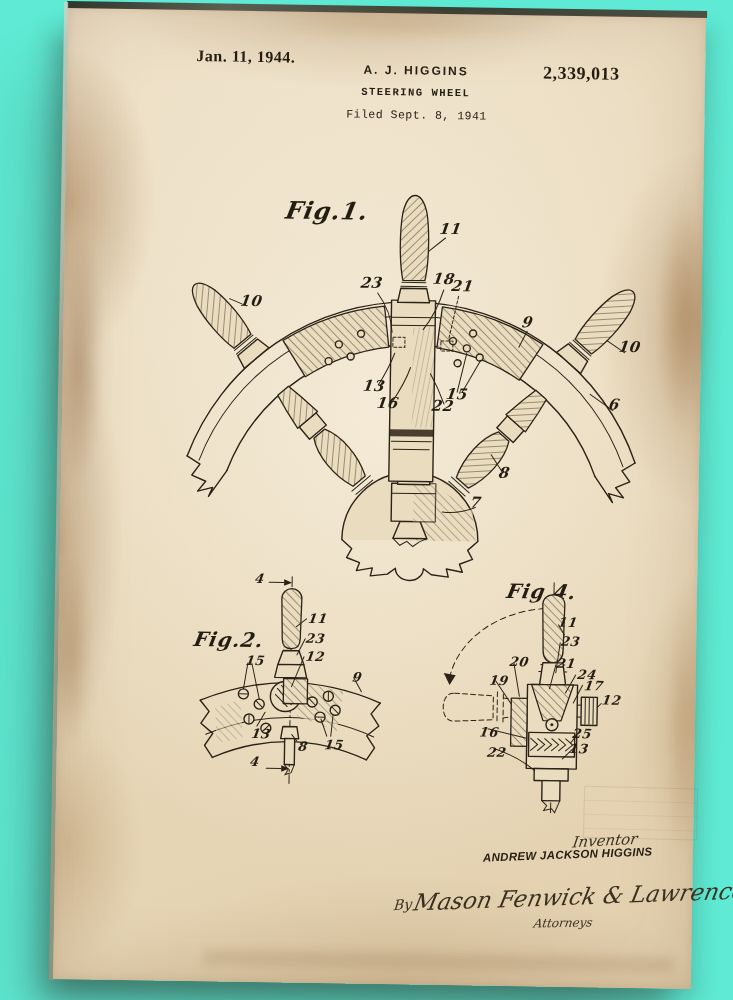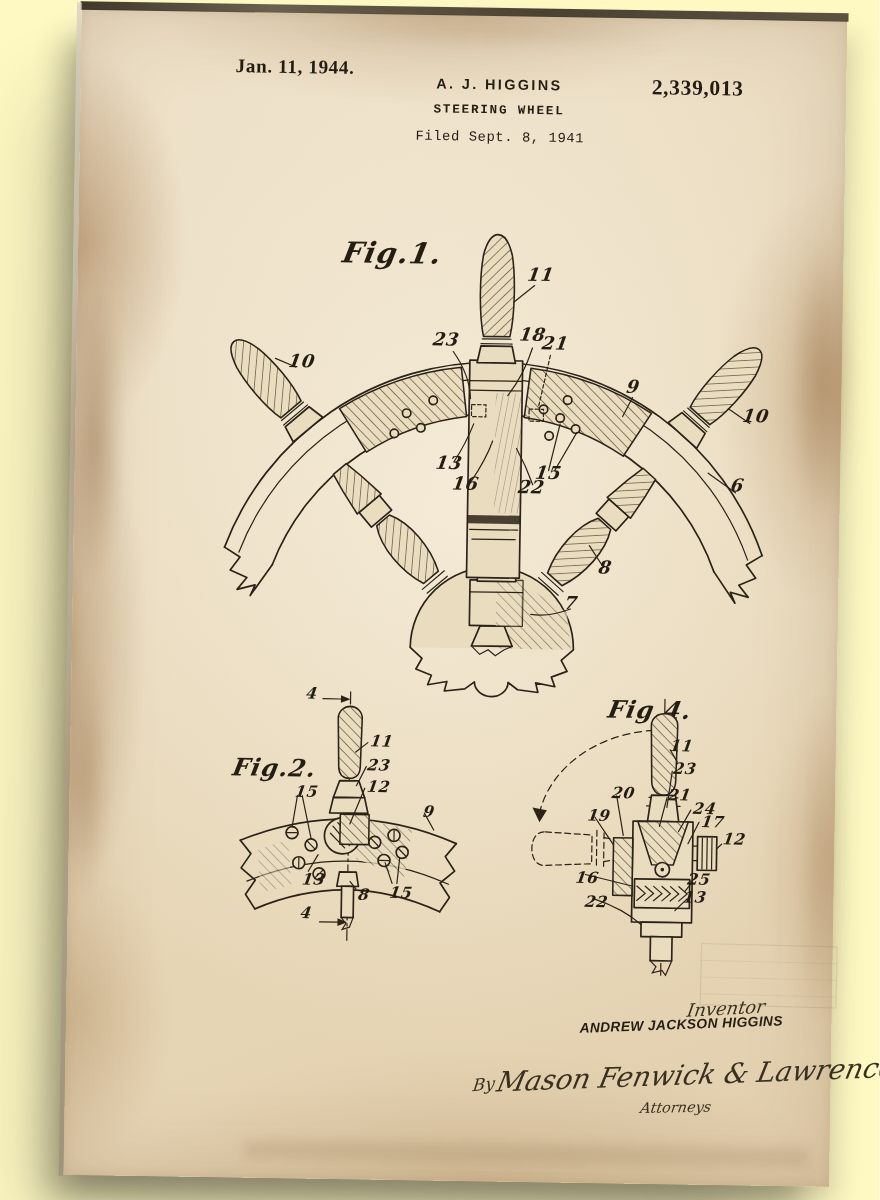--- a/index.html
+++ b/index.html
@@ -1,18 +1,18 @@
 <!DOCTYPE html>
 <html><head>
 <meta charset="utf-8">
 <style>
   html,body{margin:0;padding:0;}
   body{width:733px;height:1000px;overflow:hidden;background:#ffffff;
        font-family:"Liberation Serif",serif;}
-  .scene{position:relative;width:733px;height:1000px;background:#fef9c3;}
+  .scene{position:relative;width:733px;height:1000px;background:#5eead4;}
   .paper{
     position:absolute;left:62px;top:12px;width:638px;height:972px;
     transform:rotate(0.9deg);transform-origin:50% 40%;
     background:
       radial-gradient(120px 220px ellipse at 1% 20%, rgba(146,96,48,.38), rgba(146,96,48,0) 70%),
       radial-gradient(90px 300px ellipse at 0% 55%, rgba(140,92,46,.30), rgba(140,92,46,0) 70%),
       radial-gradient(110px 170px ellipse at 2% 86%, rgba(150,100,50,.22), rgba(150,100,50,0) 70%),
       radial-gradient(150px 260px ellipse at 100% 32%, rgba(151,103,53,.32), rgba(151,103,53,0) 70%),
       radial-gradient(90px 200px ellipse at 100% 72%, rgba(151,103,53,.18), rgba(151,103,53,0) 70%),
       radial-gradient(320px 110px ellipse at 45% 0%, rgba(158,117,68,.22), rgba(158,117,68,0) 70%),

